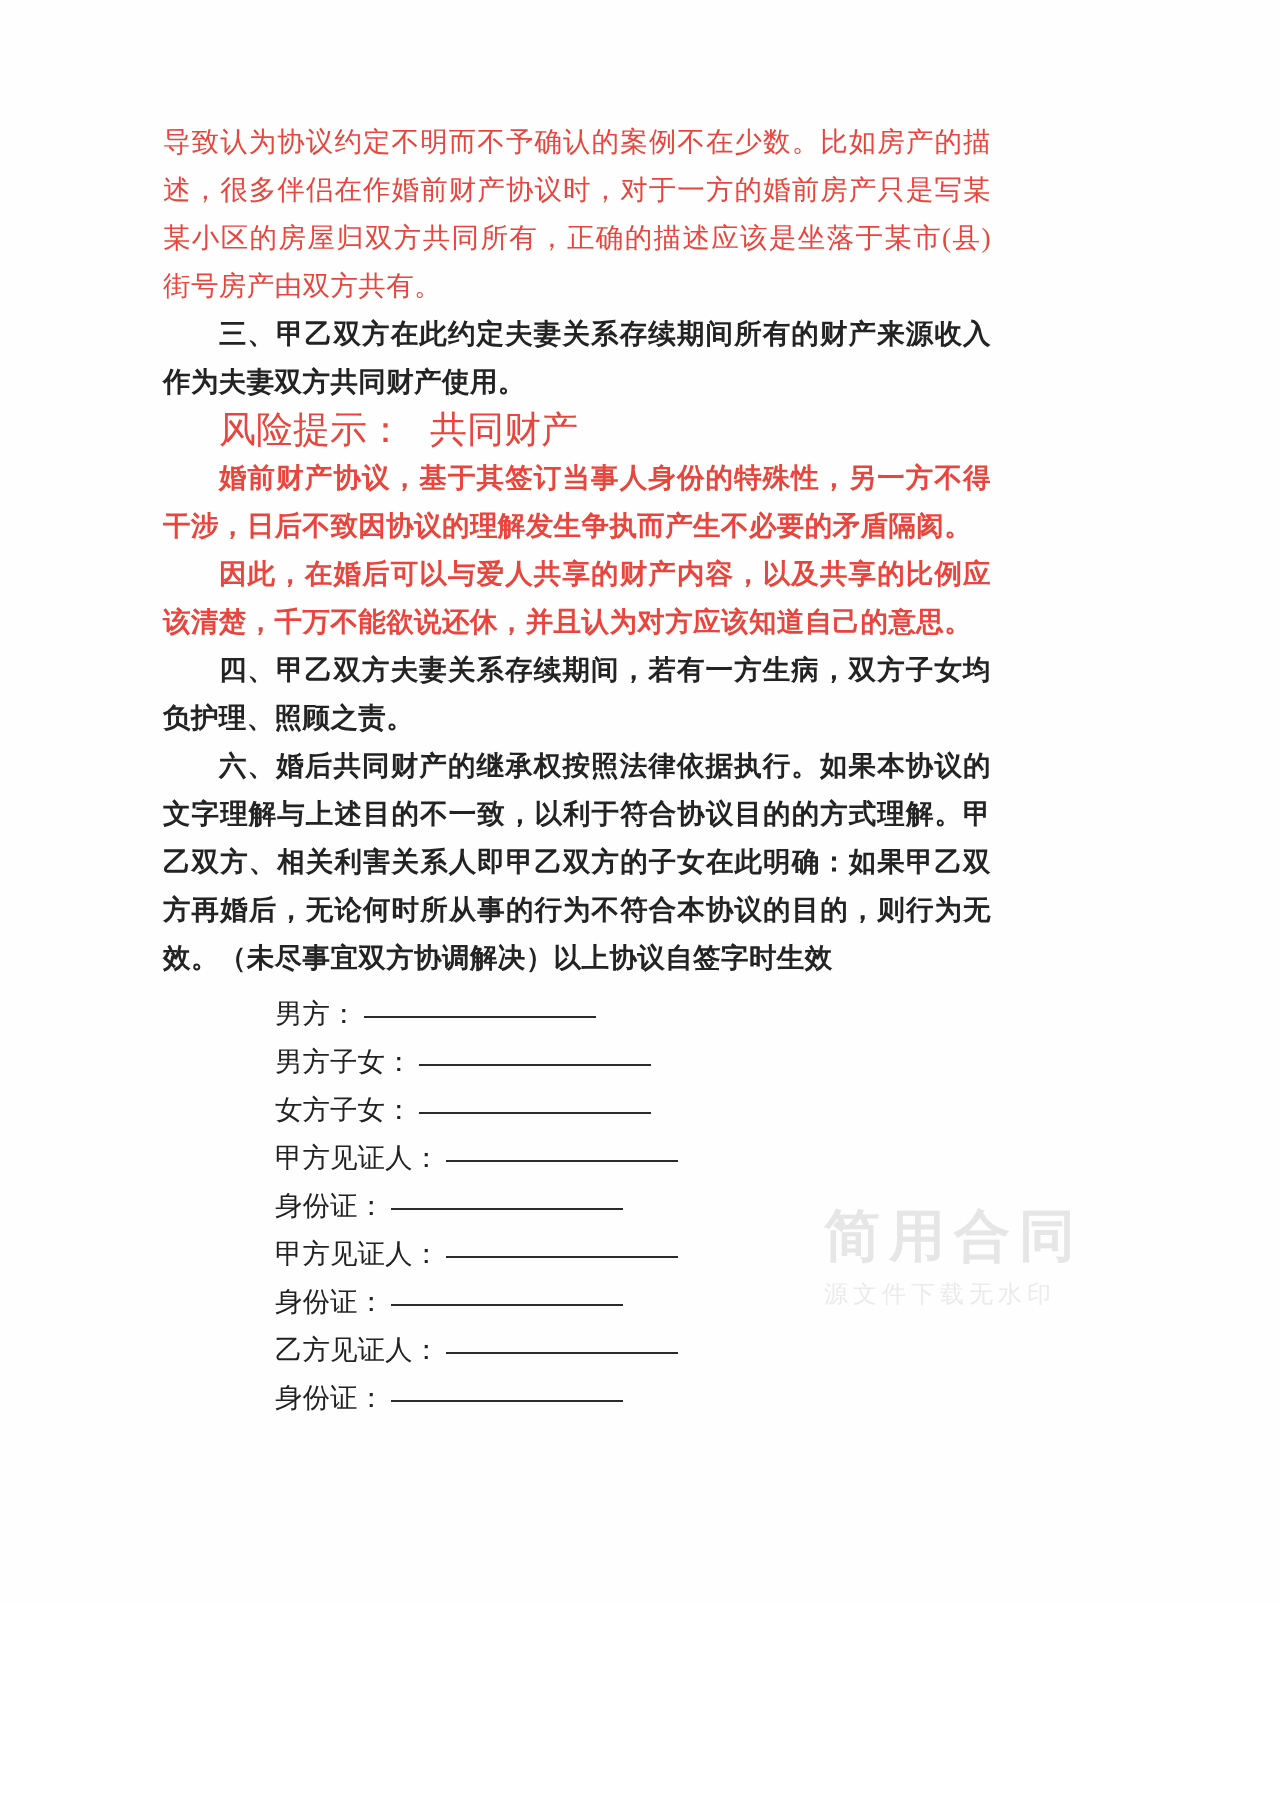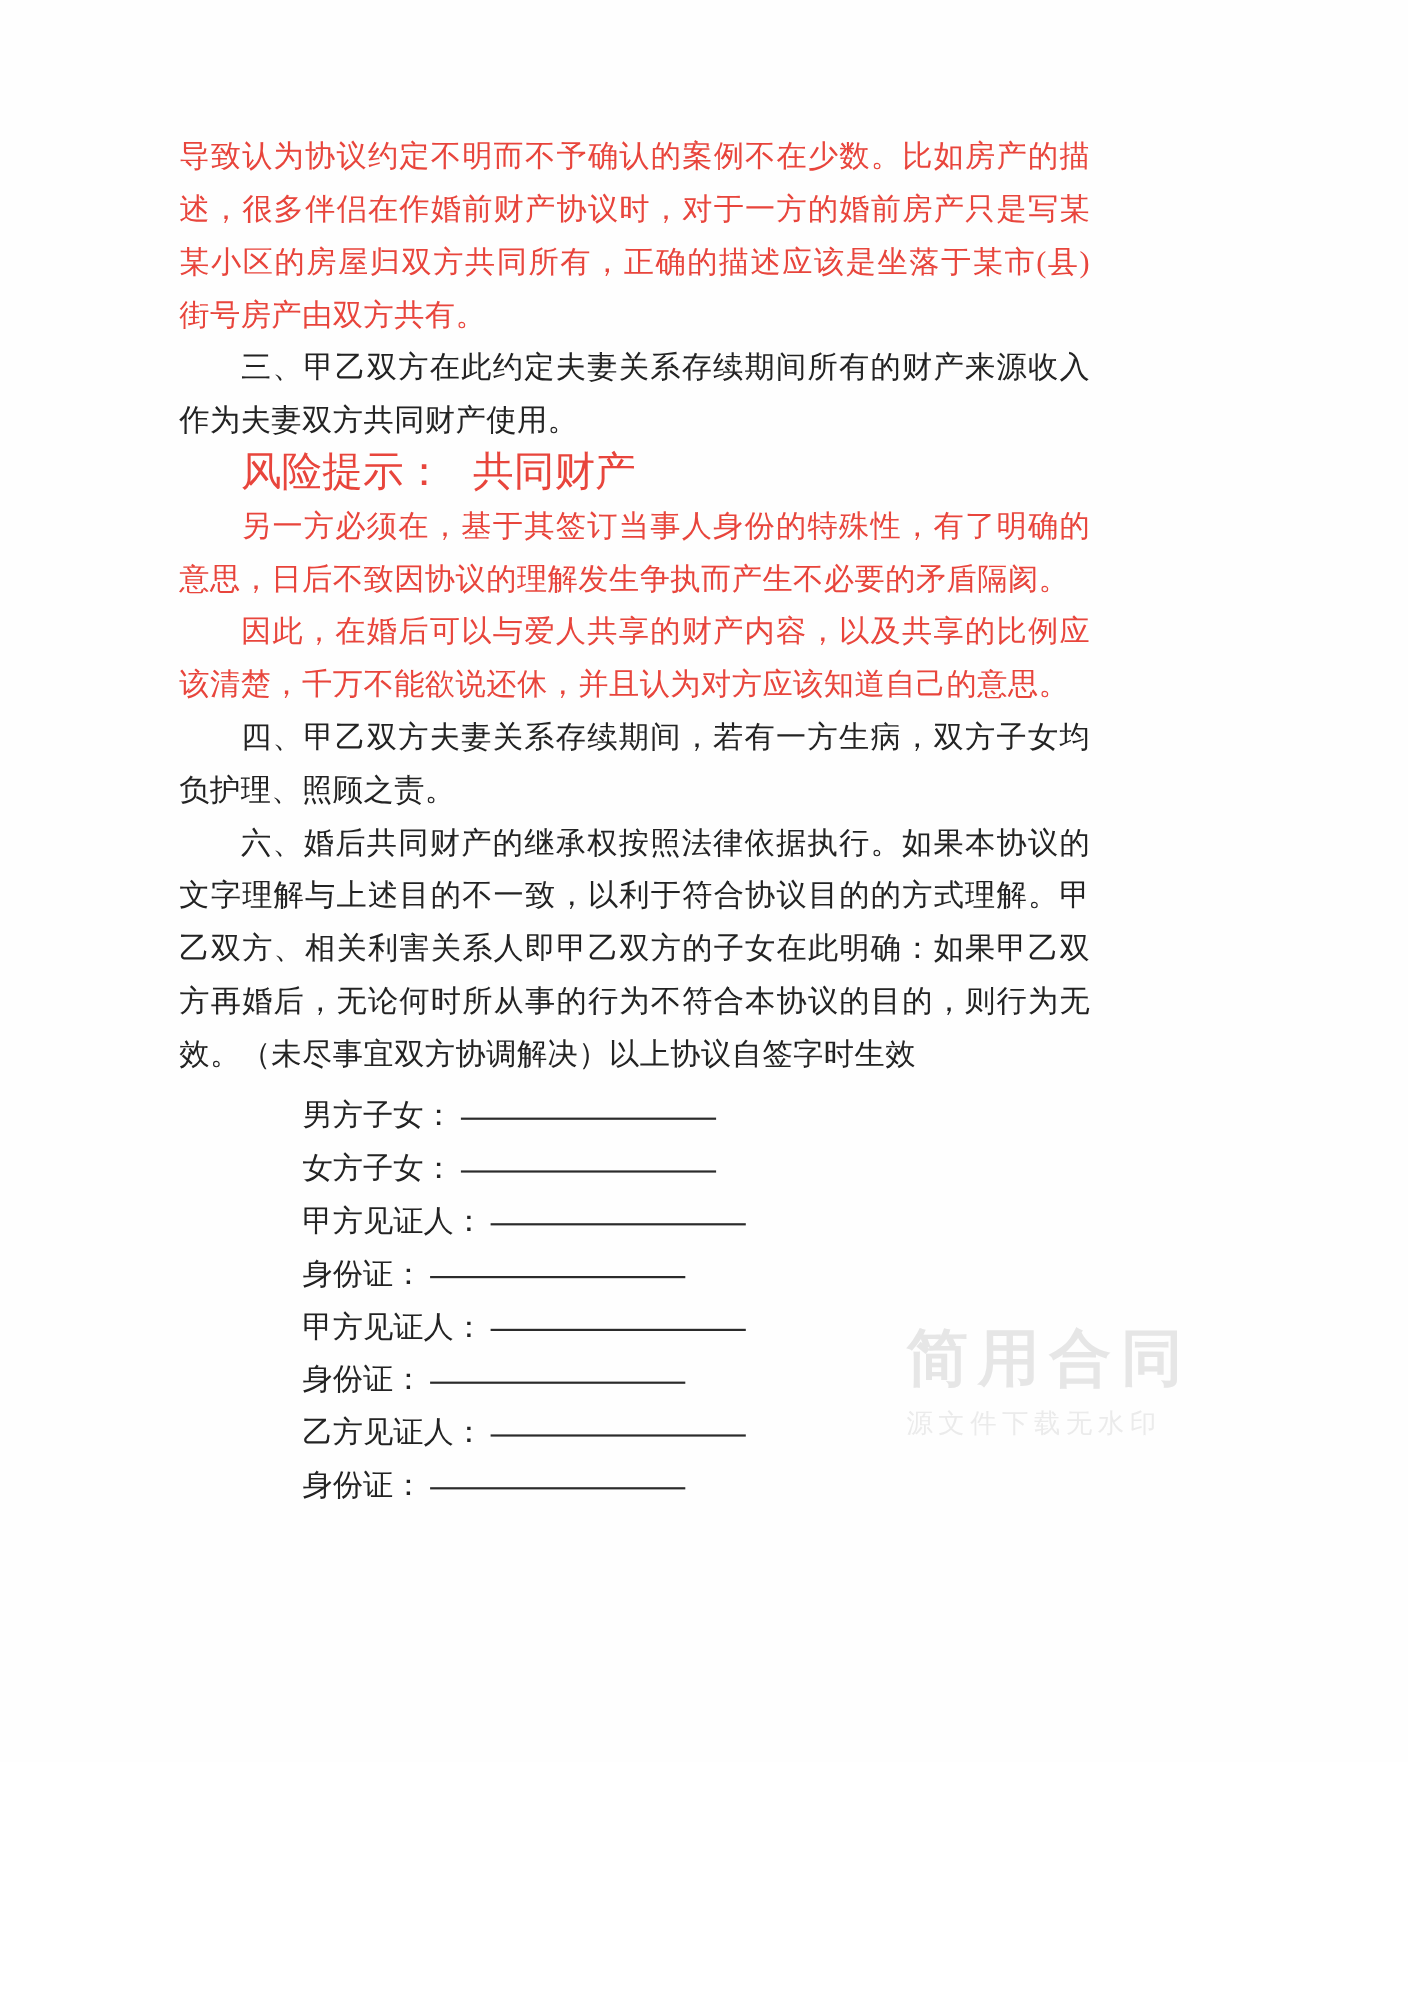--- a/index.html
+++ b/index.html
@@ -37,20 +37,21 @@
     color: #232323;
     margin: 0 0 0 0;
     word-break: break-all;
     font-weight: 400;
   }
   .para.red {
     color: #e8453c;
   }
   .para.indent {
     text-indent: 56px;
+    font-weight: bold;
   }
   .para.noindent {
     text-indent: 0;
   }
   .risk-title {
     font-size: 37px;
     line-height: 48px;
     color: #e8453c;
     text-indent: 56px;
     margin: 0;
@@ -120,30 +121,33 @@
   <div class="content">
 
     <p class="para red noindent">导致认为协议约定不明而不予确认的案例不在少数。比如房产的描述，很多伴侣在作婚前财产协议时，对于一方的婚前房产只是写某某小区的房屋归双方共同所有，正确的描述应该是坐落于某市(县)街号房产由双方共有。</p>
 
     <p class="para indent">三、甲乙双方在此约定夫妻关系存续期间所有的财产来源收入作为夫妻双方共同财产使用。</p>
 
     <p class="risk-title">
       <span>风险提示：</span><span class="gap"></span><span>共同财产</span>
     </p>
 
-    <p class="para red indent">另一方必须在，基于其签订当事人身份的特殊性，有了明确的意思，日后不致因协议的理解发生争执而产生不必要的矛盾隔阂。</p>
+    <p class="para red indent">婚前财产协议，基于其签订当事人身份的特殊性，另一方不得干涉，日后不致因协议的理解发生争执而产生不必要的矛盾隔阂。</p>
 
     <p class="para red indent">因此，在婚后可以与爱人共享的财产内容，以及共享的比例应该清楚，千万不能欲说还休，并且认为对方应该知道自己的意思。</p>
 
     <p class="para indent">四、甲乙双方夫妻关系存续期间，若有一方生病，双方子女均负护理、照顾之责。</p>
 
 
     <p class="para indent">六、婚后共同财产的继承权按照法律依据执行。如果本协议的文字理解与上述目的不一致，以利于符合协议目的的方式理解。甲乙双方、相关利害关系人即甲乙双方的子女在此明确：如果甲乙双方再婚后，无论何时所从事的行为不符合本协议的目的，则行为无效。（未尽事宜双方协调解决）以上协议自签字时生效</p>
 
     <div class="sig-block">
+      <div class="sig-row">
+        <span class="sig-label">男方：</span><span class="sig-rule" style="width: 232px;"></span>
+      </div>
       <div class="sig-row">
         <span class="sig-label">男方子女：</span><span class="sig-rule" style="width: 232px;"></span>
       </div>
       <div class="sig-row">
         <span class="sig-label">女方子女：</span><span class="sig-rule" style="width: 232px;"></span>
       </div>
       <div class="sig-row">
         <span class="sig-label">甲方见证人：</span><span class="sig-rule" style="width: 232px;"></span>
       </div>
       <div class="sig-row">

